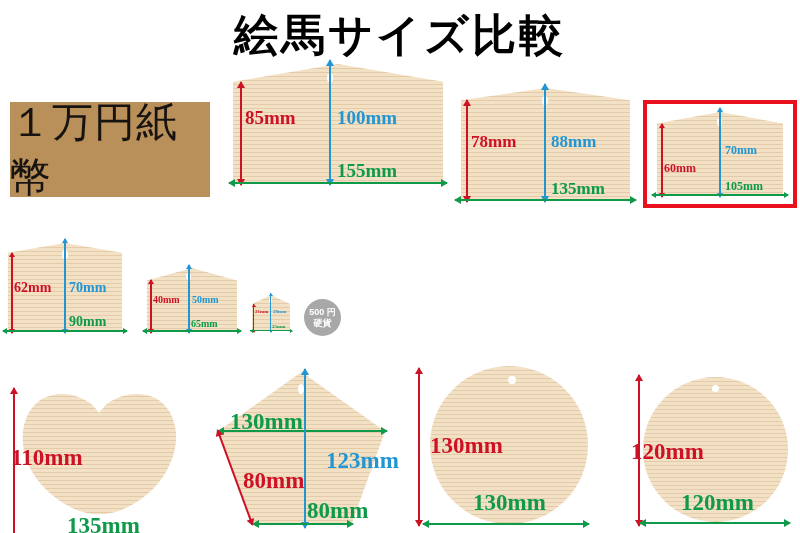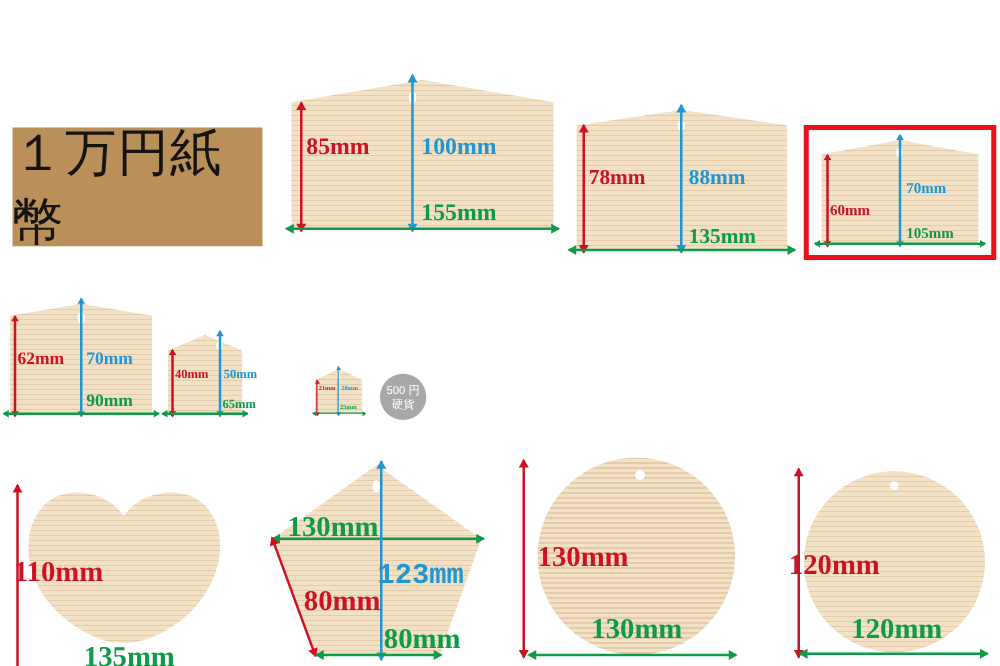--- a/index.html
+++ b/index.html
@@ -36,27 +36,28 @@
      border-top:var(--ahw) solid transparent;border-bottom:var(--ahw) solid transparent;
      border-left:var(--ahl) solid currentColor;}
   .sm{--ahw:3px;--ahl:5px;}
   .xs{--ahw:2px;--ahl:3px;--lw:1px;}
   
   .hl-box{position:absolute;left:643px;top:100px;width:146px;height:100px;
           border:4px solid var(--highlight,#e8111c);}
   
   .coin{position:absolute;left:304px;top:299px;width:37px;height:37px;border-radius:50%;
         background:var(--coin,#a8a8a8);display:flex;flex-direction:column;align-items:center;justify-content:center;}
-  .coin span{color:#fff;font-weight:400;font-size:9px;line-height:1.15;letter-spacing:0;}
+  .coin span{color:#fff;font-weight:700;font-size:9px;line-height:1.15;letter-spacing:0;}
 </style>
 </head>
 <body>
 
 <div class="canvas">
 
+  <div class="title">絵馬サイズ比較</div>
 
   <div class="banknote">
     <span>１万円紙幣</span>
   </div>
 
   <div class="hl-box"></div>
 
   <div class="group" style="left:233px;top:64px;width:210px;height:119px;--fs:19px;">
     <div class="wood" style="inset:0;clip-path:polygon(0 15%,50% 0,100% 15%,100% 100%,0 100%);"></div>
     <div class="hole" style="left:94px;top:9px;width:6px;height:10px;"></div>
@@ -94,21 +95,21 @@
     <div class="wood" style="inset:0;clip-path:polygon(0 11%,50% 0,100% 11%,100% 100%,0 100%);"></div>
     <div class="hole" style="left:54px;top:7px;width:6px;height:9px;"></div>
     <div class="av c-red" style="left:3px;top:10px;bottom:-2px;"></div>
     <div class="av c-blue" style="left:56px;top:-4px;bottom:-2px;"></div>
     <div class="ah c-green" style="left:-5px;right:-5px;bottom:-1px;"></div>
     <span class="lbl c-red" style="left:6px;top:38px;">62mm</span>
     <span class="lbl c-blue" style="left:61px;top:38px;">70mm</span>
     <span class="lbl c-green" style="left:61px;bottom:2px;">90mm</span>
   </div>
 
-  <div class="group sm" style="left:134px;top:268px;width:60px;height:63px;--fs:10px;">
+  <div class="group sm" style="left:147px;top:268px;width:90px;height:63px;--fs:10px;">
     <div class="wood" style="inset:0;clip-path:polygon(0 20%,50% 0,100% 20%,100% 100%,0 100%);"></div>
     <div class="hole" style="left:39px;top:5px;width:5px;height:7px;"></div>
     <div class="av c-red" style="left:3px;top:12px;bottom:-2px;"></div>
     <div class="av c-blue" style="left:41px;top:-3px;bottom:-2px;"></div>
     <div class="ah c-green" style="left:-4px;right:-4px;bottom:-1px;"></div>
     <span class="lbl c-red" style="left:6px;top:27px;">40mm</span>
     <span class="lbl c-blue" style="left:45px;top:27px;">50mm</span>
     <span class="lbl c-green" style="left:44px;bottom:2px;">65mm</span>
   </div>
 
@@ -139,21 +140,21 @@
   </div>
 
   <div class="group" style="left:218px;top:372px;width:167px;height:152px;--fs:23px;">
     <div class="wood" style="inset:0;clip-path:polygon(50% 0,100% 39%,80% 100%,20% 100%,0 39%);"></div>
     <div class="hole" style="left:80px;top:12px;width:6px;height:10px;"></div>
     <div class="ah c-green" style="left:0;right:-2px;top:58px;"></div>
     <div class="av c-blue" style="left:86px;top:-3px;bottom:-4px;"></div>
     <div class="av c-red" style="left:16px;top:55px;height:101px;transform:rotate(-20.2deg);"></div>
     <div class="ah c-green" style="left:35px;width:100px;bottom:-1px;"></div>
     <span class="lbl c-green" style="left:12px;top:38px;">130mm</span>
-    <span class="lbl c-blue" style="left:84px;top:77px;font-family:Liberation Mono, monospace;">123mm</span>
+    <span class="lbl c-blue" style="left:108px;top:77px;">123mm</span>
     <span class="lbl c-red" style="left:25px;top:97px;">80mm</span>
     <span class="lbl c-green" style="left:89px;bottom:2px;">80mm</span>
   </div>
 
   <div class="group" style="left:430px;top:366px;width:158px;height:158px;--fs:23px;">
     <div class="wood" style="inset:0;border-radius:50%;"></div>
     <div class="hole" style="left:78px;top:10px;width:8px;height:8px;"></div>
     <div class="av c-red" style="left:-12px;top:2px;bottom:-2px;"></div>
     <div class="ah c-green" style="left:-7px;right:-1px;bottom:-1px;"></div>
     <span class="lbl c-red" style="left:0;top:68px;">130mm</span>

